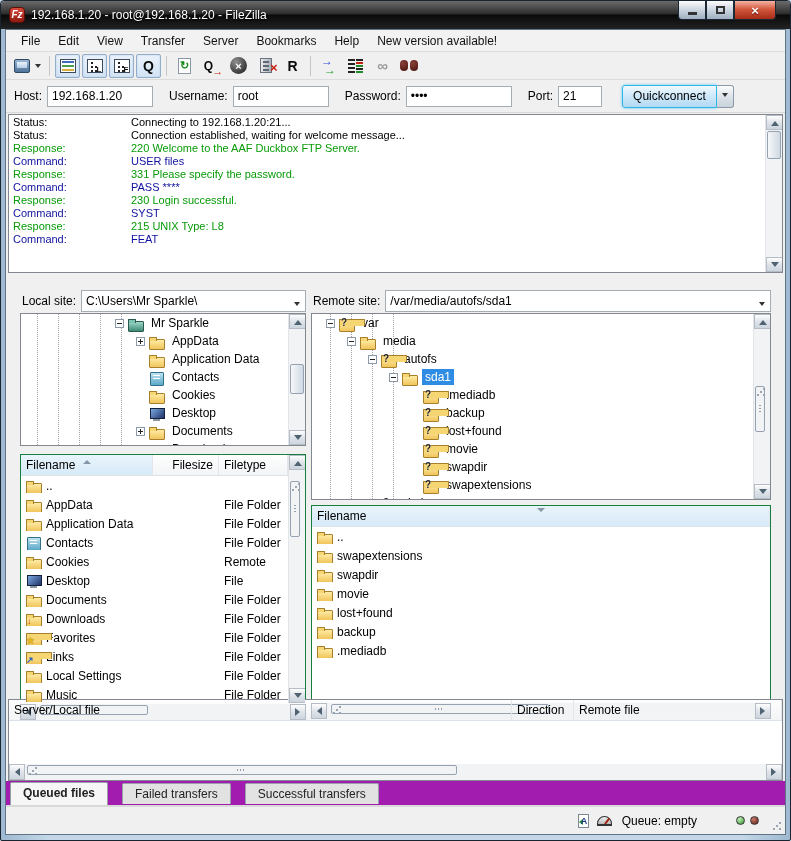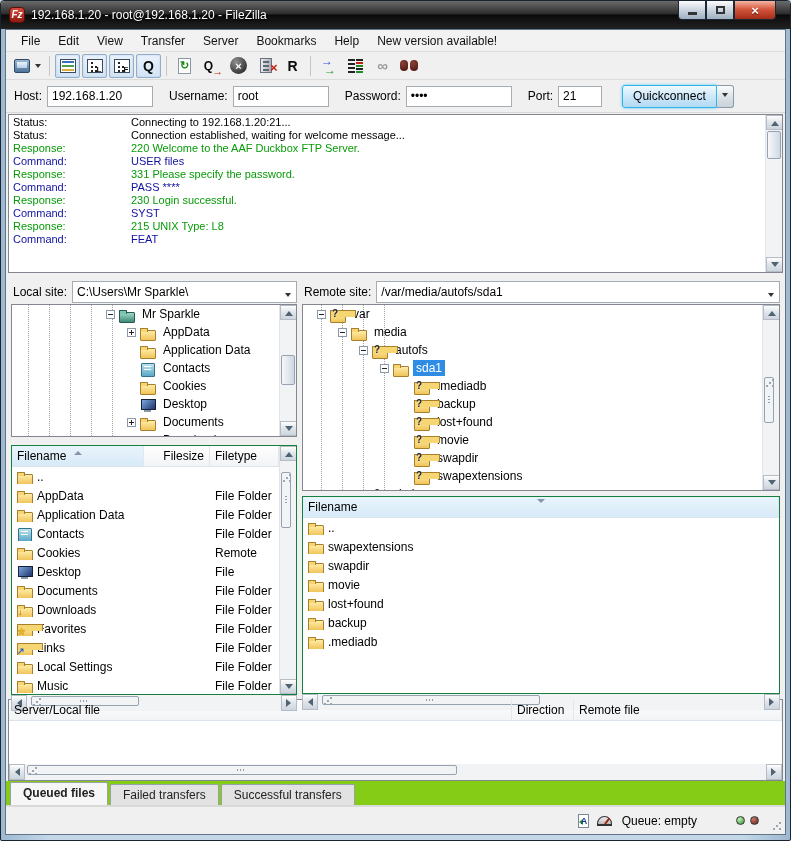--- a/index.html
+++ b/index.html
@@ -87,21 +87,21 @@
   .tri-up{width:0;height:0;border:4px solid transparent;border-bottom:5px solid #4f6372;margin-top:-3px;}
   .tri-dn{width:0;height:0;border:4px solid transparent;border-top:5px solid #4f6372;margin-bottom:-3px;}
   .tri-lf{width:0;height:0;border:4px solid transparent;border-right:5px solid #4f6372;margin-left:-3px;}
   .tri-rt{width:0;height:0;border:4px solid transparent;border-left:5px solid #4f6372;margin-right:-3px;}
   .vthumb{position:absolute;left:1px;right:1px;border:1px solid #95a2b2;border-radius:2px;background:linear-gradient(90deg,#f6f8fa,#cfd8e2);}
   .hthumb{position:absolute;top:1px;bottom:1px;border:1px solid #95a2b2;border-radius:2px;background:linear-gradient(180deg,#f6f8fa,#cfd8e2);}
   .vthumb.grip::after{content:"";position:absolute;left:3px;right:3px;top:50%;margin-top:-4px;height:7px;background:repeating-linear-gradient(180deg,#90a0b2 0 1px,transparent 1px 3px);}
   .hthumb.grip::after{content:"";position:absolute;top:3px;bottom:3px;left:50%;margin-left:-5px;width:9px;background:repeating-linear-gradient(90deg,#90a0b2 0 1px,transparent 1px 3px);}
 
   
-  .main{flex:1;display:flex;padding:5px;gap:5px;min-height:0;}
+  .main{flex:1;display:flex;padding:14px;gap:5px;min-height:0;}
   .pane{display:flex;flex-direction:column;min-width:0;}
   .pane-left{width:286px;flex:none;}
   .pane-right{flex:1;}
   .siterow{height:25px;display:flex;align-items:center;flex:none;font-size:12px;}
   .sitelabel{margin:0 5px 0 2px;white-space:nowrap;}
   .combo{flex:1;height:22px;border:1px solid #a5acb2;background:#fff;display:flex;align-items:center;padding-left:4px;font-size:12px;position:relative;}
   .combo .dd-arrow{position:absolute;right:5px;top:8px;}
   .treebox{border:1px solid #828790;background:#fff;display:flex;overflow:hidden;flex:none;}
   .treebox .tcontent{flex:1;position:relative;overflow:hidden;}
   .local-treebox{height:133px;}
@@ -142,21 +142,21 @@
   .sort-dn{position:absolute;top:2px;left:50%;margin-left:-4px;width:0;height:0;border:4px solid transparent;border-top:4px solid #8596a8;}
   .lbody{overflow:hidden;}
   .lrow{height:19px;display:flex;align-items:center;font-size:12px;white-space:nowrap;}
   .lcell{padding:0 5px;overflow:hidden;}
   .cell-size{text-align:right;}
   .statusline{font-size:11px;padding:4px 3px 0;color:#000;flex:none;white-space:nowrap;}
 
   
   .queuebox{height:82px;margin:0 2px;border:1px solid #828790;background:#fff;display:flex;flex-direction:column;flex:none;overflow:hidden;}
   .qbody{flex:1;}
-  .tabsrow{height:25px;display:flex;align-items:flex-end;padding-left:4px;background:#84cc16;border-bottom:1px solid #d8d8d8;flex:none;}
+  .tabsrow{height:25px;display:flex;align-items:center;padding-left:4px;background:#a21caf;border-bottom:1px solid #d8d8d8;flex:none;gap:12px;}
   .tab{font-size:12px;padding:3px 12px;border:1px solid #98a0a8;border-bottom:none;background:#e2e2e2;margin-right:2px;color:#222;border-radius:2px 2px 0 0;}
   .tab.active{background:#f6f6f6;font-weight:bold;padding-bottom:5px;}
 
   
   .statusbar{height:28px;display:flex;align-items:center;justify-content:flex-end;padding-right:26px;background:#f0f0f0;border-top:1px solid #dadada;flex:none;position:relative;}
   .sb-doc{width:11px;height:14px;background:#fff;border:1px solid #7a8894;position:relative;margin-right:8px;}
   .sb-doc::after{content:"A";position:absolute;left:2px;top:1px;font-size:9px;font-weight:bold;color:#1a3a8a;}
   .sb-doc::before{content:"";position:absolute;left:-3px;top:4px;width:0;height:0;border:3px solid transparent;border-right:4px solid #1e8a2a;}
   .sb-speed{width:15px;height:10px;border:1px solid #333;border-radius:8px 8px 0 0;border-bottom:2px solid #333;background:linear-gradient(#f2f2f2,#b8b8b8);position:relative;margin-right:10px;}
   .sb-speed::after{content:"";position:absolute;left:6px;bottom:0;width:2px;height:7px;background:#a02010;transform:rotate(38deg);transform-origin:bottom;}

